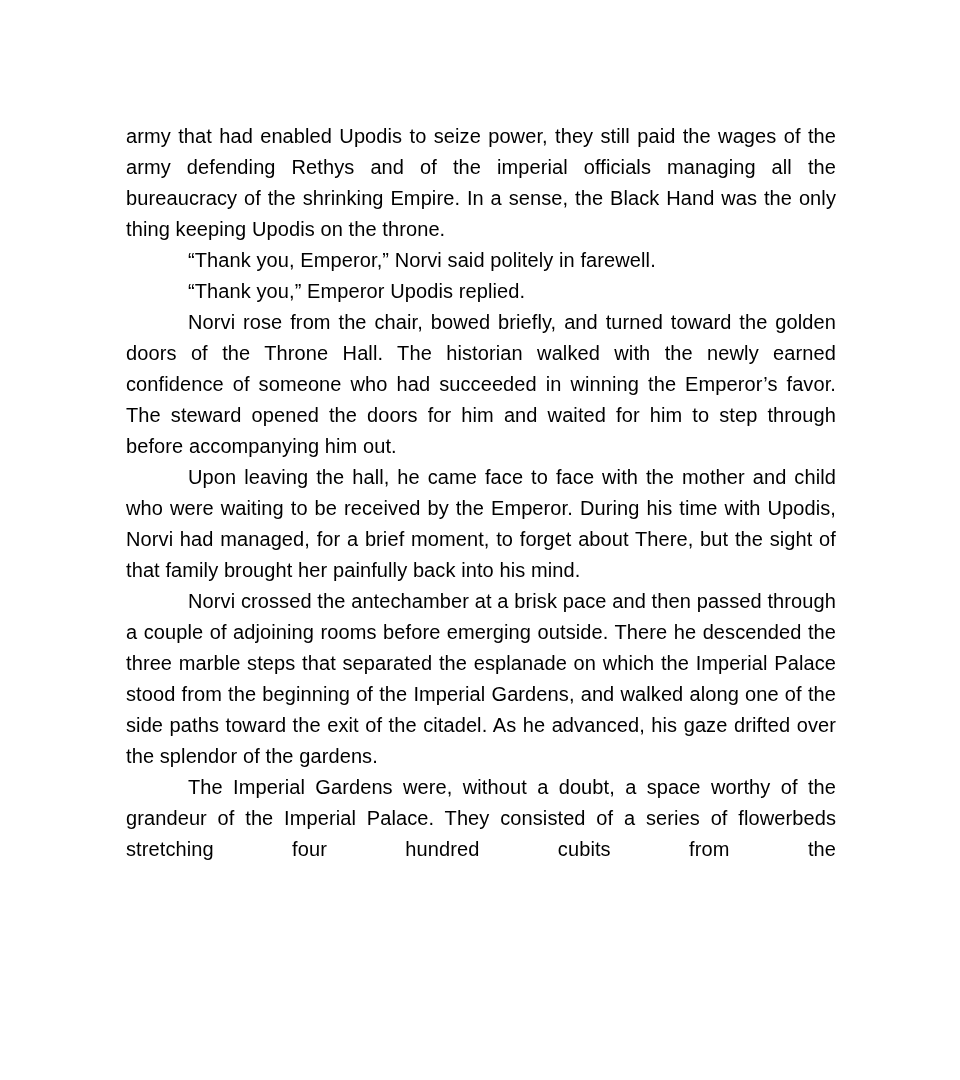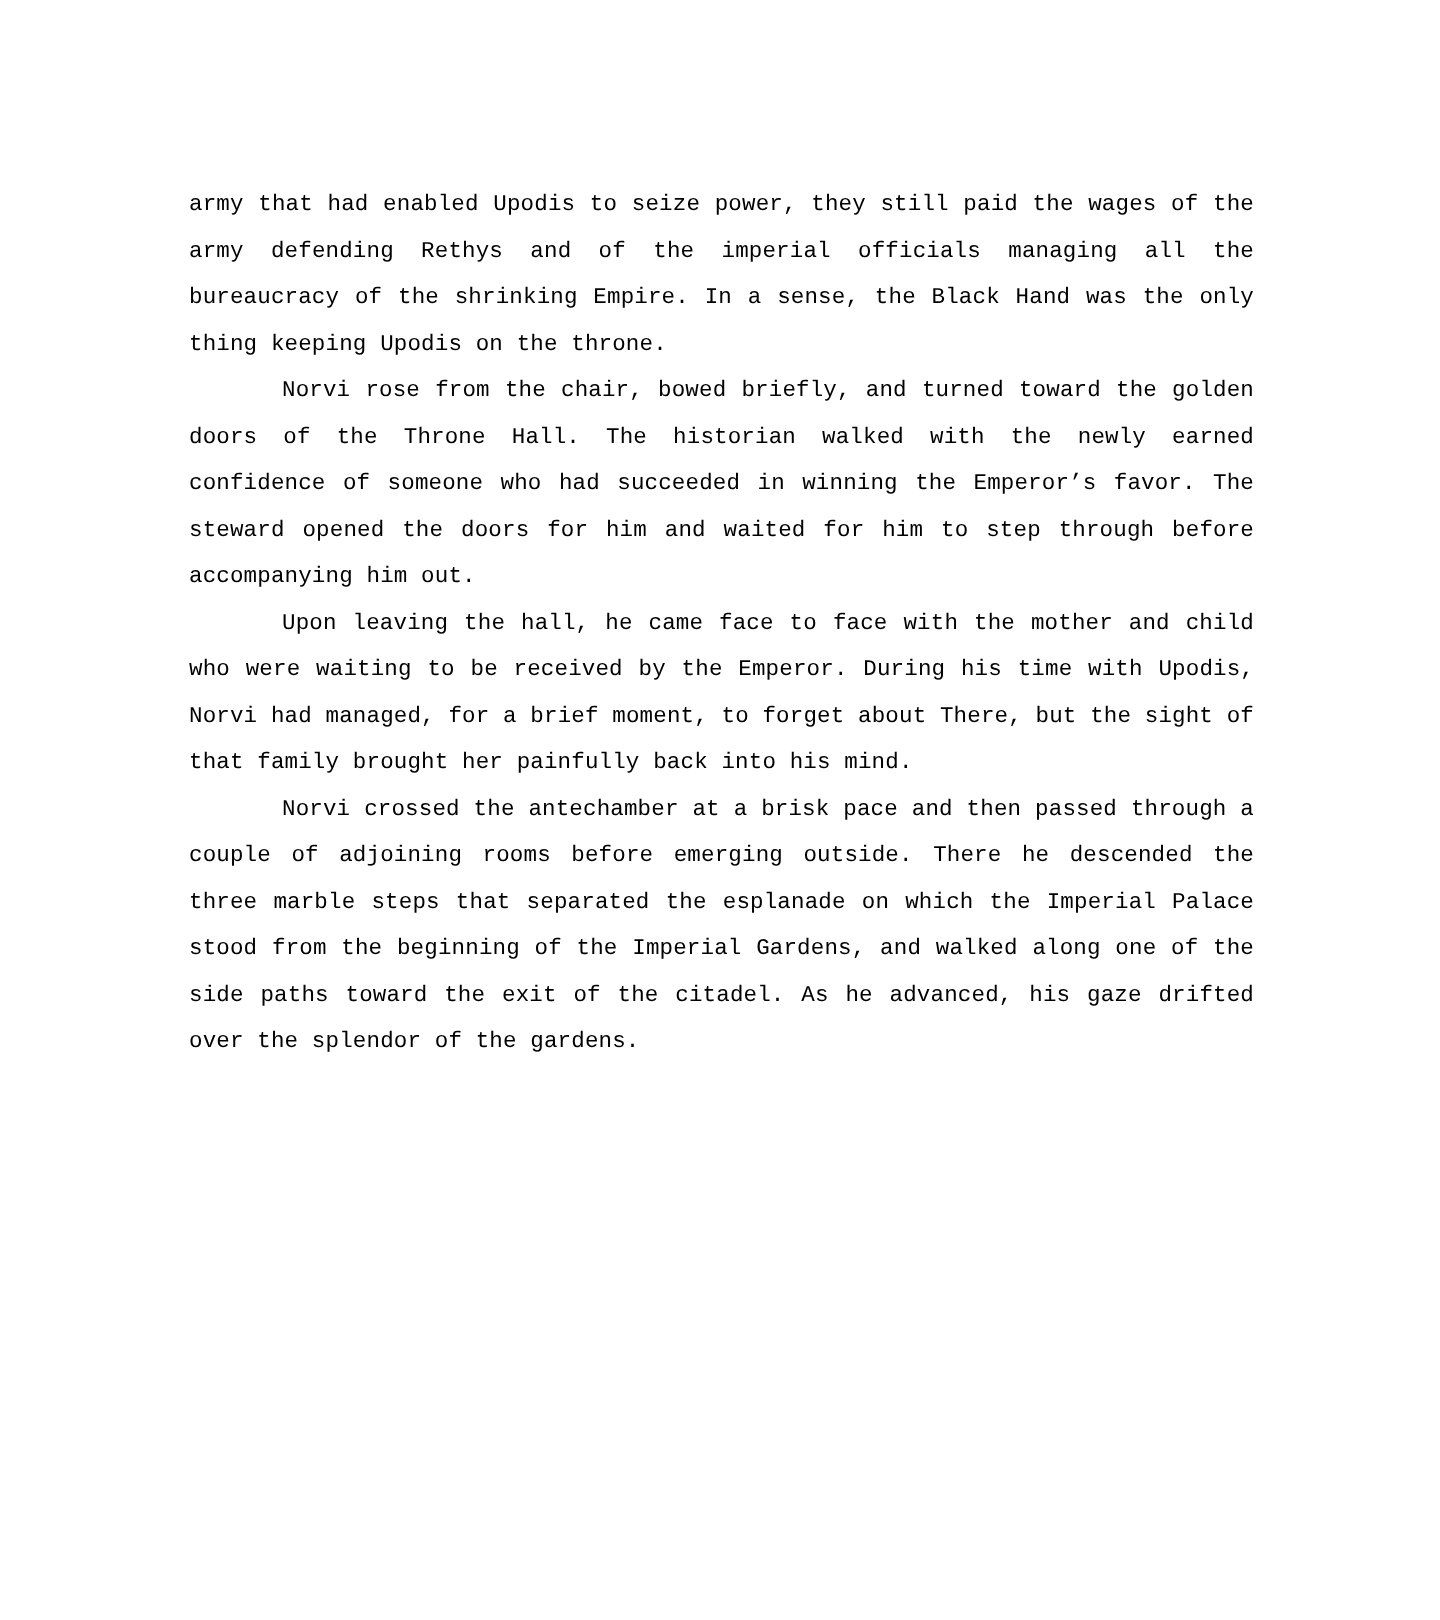--- a/index.html
+++ b/index.html
@@ -16,22 +16,22 @@
   .page {
     position: absolute;
     inset: 0;
     background: #ffffff;
   }
   .text-block {
     position: absolute;
     left: 126px;
     top: 121px;
     width: 710px;
-    font-family: Liberation Mono, monospace;
-    font-size: 15px;
+    font-family: Liberation Sans, sans-serif;
+    font-size: 20px;
     line-height: 31px;
     color: #000000;
     text-align: justify;
     letter-spacing: 0.1px;
   }
   .text-block p {
     margin: 0;
     padding: 0;
   }
   .text-block p.indent {
@@ -40,17 +40,20 @@
   .text-block p.continues {
     text-align-last: justify;
   }
 </style>
 </head>
 <body>
 
 <div class="page">
   <div class="text-block">
       <p class="">army that had enabled Upodis to seize power, they still paid the wages of the army defending Rethys and of the imperial officials managing all the bureaucracy of the shrinking Empire. In a sense, the Black Hand was the only thing keeping Upodis on the throne.</p>
+      <p class="indent">“Thank you, Emperor,” Norvi said politely in farewell.</p>
+      <p class="indent">“Thank you,” Emperor Upodis replied.</p>
       <p class="indent">Norvi rose from the chair, bowed briefly, and turned toward the golden doors of the Throne Hall. The historian walked with the newly earned confidence of someone who had succeeded in winning the Emperor’s favor. The steward opened the doors for him and waited for him to step through before accompanying him out.</p>
       <p class="indent">Upon leaving the hall, he came face to face with the mother and child who were waiting to be received by the Emperor. During his time with Upodis, Norvi had managed, for a brief moment, to forget about There, but the sight of that family brought her painfully back into his mind.</p>
       <p class="indent">Norvi crossed the antechamber at a brisk pace and then passed through a couple of adjoining rooms before emerging outside. There he descended the three marble steps that separated the esplanade on which the Imperial Palace stood from the beginning of the Imperial Gardens, and walked along one of the side paths toward the exit of the citadel. As he advanced, his gaze drifted over the splendor of the gardens.</p>
+      <p class="indent continues">The Imperial Gardens were, without a doubt, a space worthy of the grandeur of the Imperial Palace. They consisted of a series of flowerbeds stretching four hundred cubits from the</p>
     </div>
 </div>
 
 </body></html>

